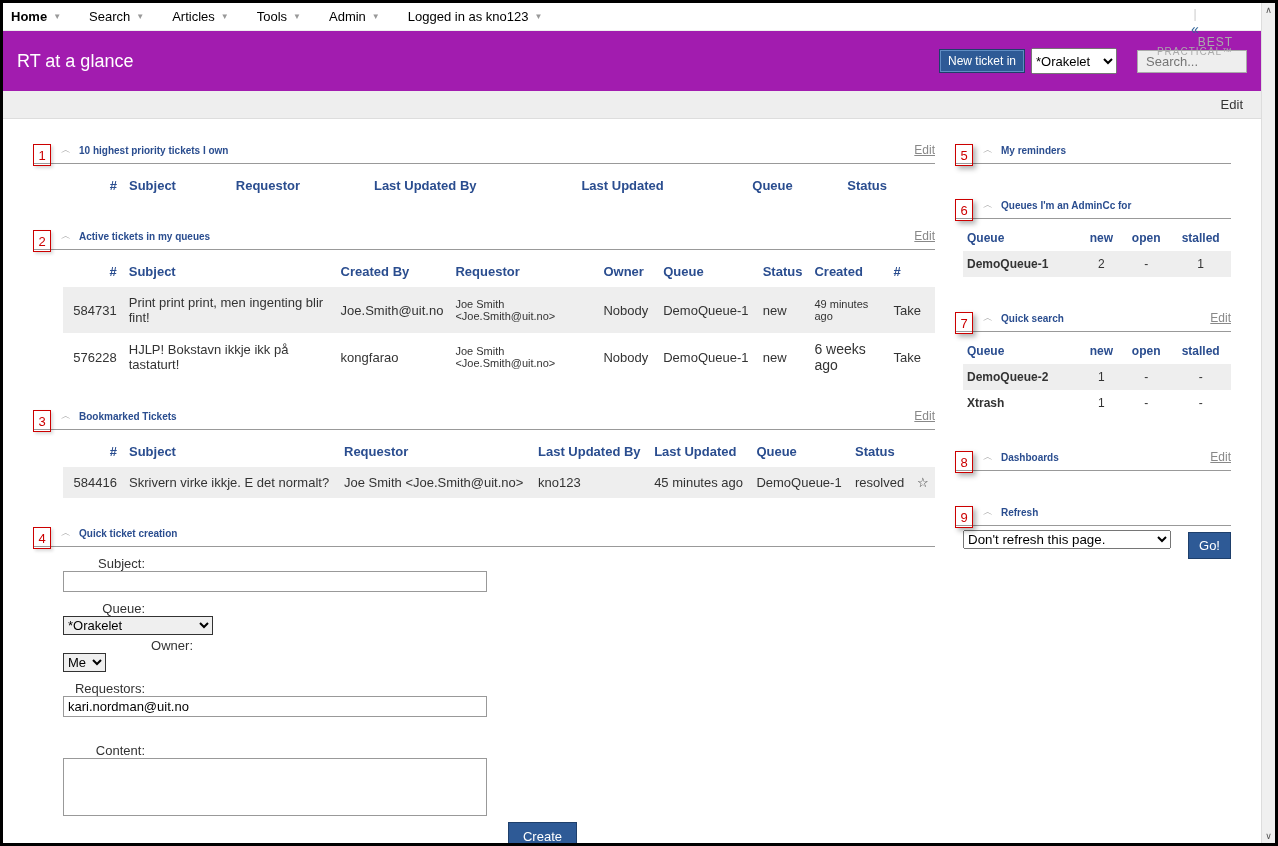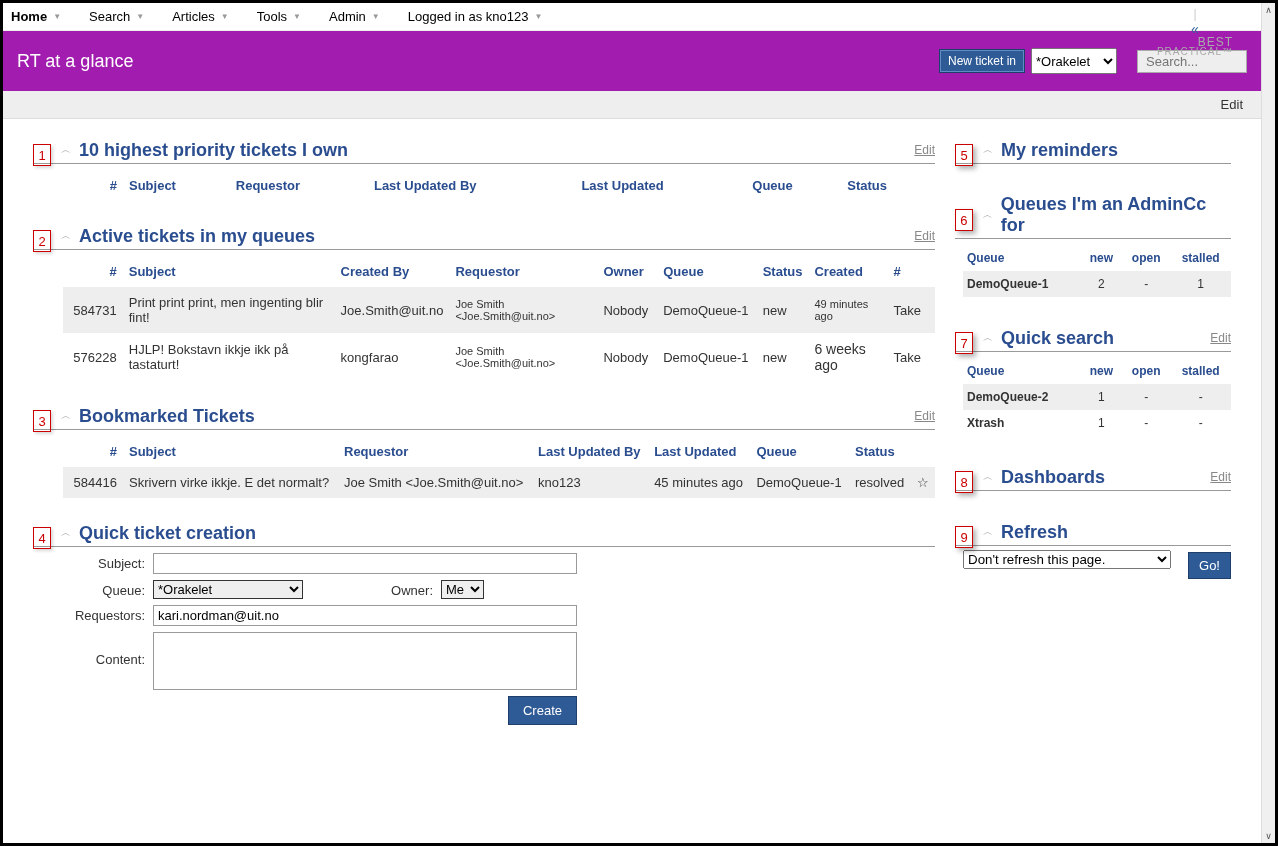--- a/index.html
+++ b/index.html
@@ -33,21 +33,21 @@
   .pageactions span { color:#333; }
 
   .layout { display:flex; padding: 20px 30px 20px 30px; gap: 20px;}
   .left { flex: 1; }
   .rightcol { width: 276px; }
 
   .panel { margin-bottom: 24px; }
   .panel-header { display:flex; align-items:center; border-bottom: 1px solid #999; padding-bottom:2px; position:relative;}
   .num-box { border:1px solid #c00; color:#c00; width:18px; height:22px; display:flex; justify-content:center; align-items:center; font-size:13px; margin-right:10px; position: relative; top:5px; box-shadow: 2px 2px 3px rgba(0,0,0,.15);}
   .collapse-caret { color:#888; font-size:10px; margin-right:8px;}
-  .panel-title { color:#2a4d8f; font-weight:bold; font-size:18px;}
+  .panel-title { color:#2a4d8f; font-weight:bold; font-size:10px;}
   .panel-edit { margin-left:auto; color:#888; font-size:12px; text-decoration:underline;}
 
   table.ticket { width: 100%; border-collapse: collapse; margin-top: 6px; margin-left: 30px; width: calc(100% - 30px);}
   table.ticket th { color:#2a4d8f; font-weight:bold; font-size:13px; text-align:left; padding:8px 6px;}
   table.ticket td { padding:8px 6px; font-size:13px; color:#333;}
   table.ticket tr.data td { border-bottom: none; }
   table.ticket tr.zebra td { background:#eee; }
   table.ticket .idcol{ text-align:right; width:60px;}
   .take { font-weight:normal; color:#2a4d8f;}
   .star { color:#e0b000;}
@@ -55,21 +55,21 @@
   
   .rightcol table.qs { width:100%; border-collapse:collapse; margin-top:6px; margin-left: 8px; width: calc(100% - 8px);}
   .rightcol table.qs th { color:#2a4d8f; font-weight:bold; font-size:12px; text-align:center; padding:6px 4px;}
   .rightcol table.qs th:first-child{ text-align:left;}
   .rightcol table.qs td { padding:6px 4px; font-size:12px; text-align:center; color:#333;}
   .rightcol table.qs td:first-child{ text-align:left; font-weight:bold;}
   .rightcol table.qs tr.zebra td{ background:#eee;}
 
   
   .qc { margin-left:30px;}
-  .qc .row { display:flex; align-items:flex-start; margin:6px 0;}
+  .qc .row { display:flex; align-items:flex-start; margin:6px 0;flex-direction:column;}
   .qc label { width:90px; text-align:right; padding-right:8px; font-size:13px; color:#333; padding-top:3px;}
   .qc input[type=text] { border:1px solid #999; padding:2px 4px; font-size:13px;}
   .qc select { border:1px solid #333; font-size:13px;}
   .qc textarea { border:1px solid #999; width:424px; height:58px; resize:none;}
   .qc .btn-create { background:#2e5a96; color:#fff; border:1px solid #1e3f6b; padding:6px 14px; font-size:13px; margin-left: auto; margin-right: 8px;}
 
   .refresh-select{ width:208px; margin-left:8px; margin-top:4px;}
   .go-btn { background:#2e5a96; color:#fff; border:1px solid #1e3f6b; padding:5px 10px; font-size:13px; float:right; margin-top:6px;}
 
   .rightcol .panel { margin-bottom: 30px;}

